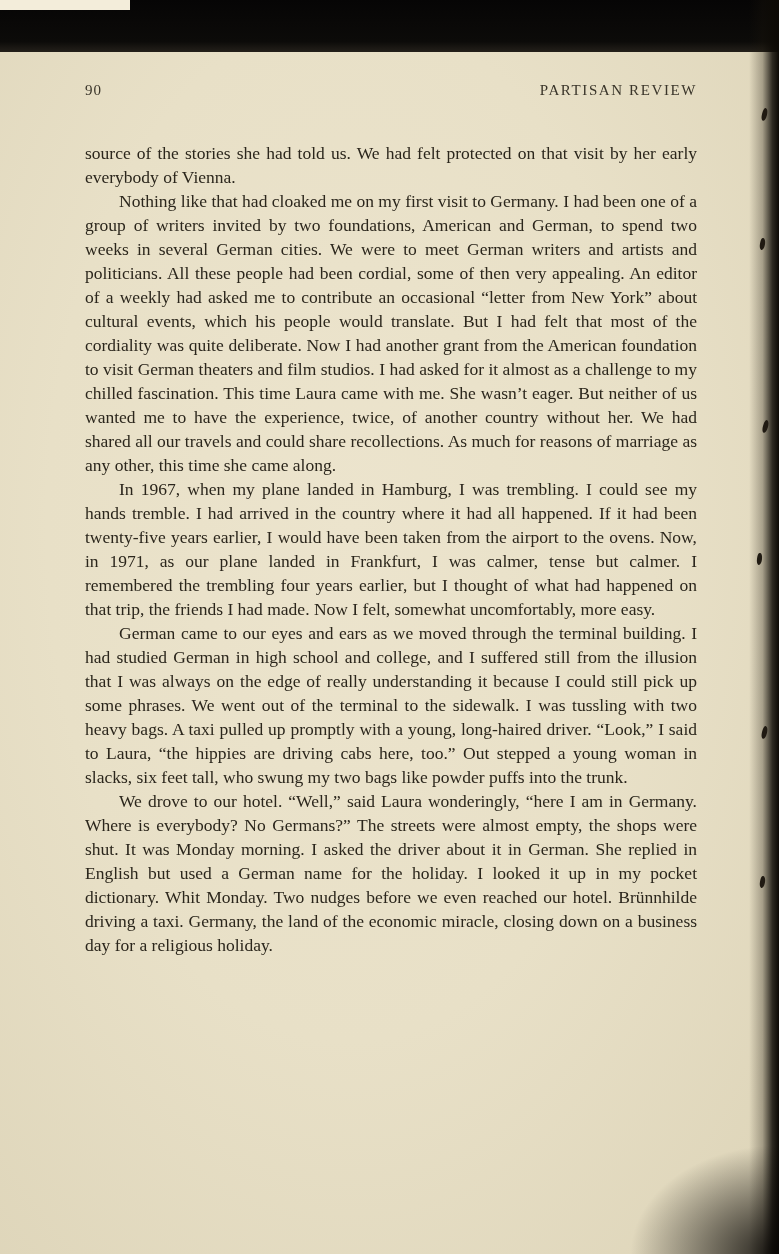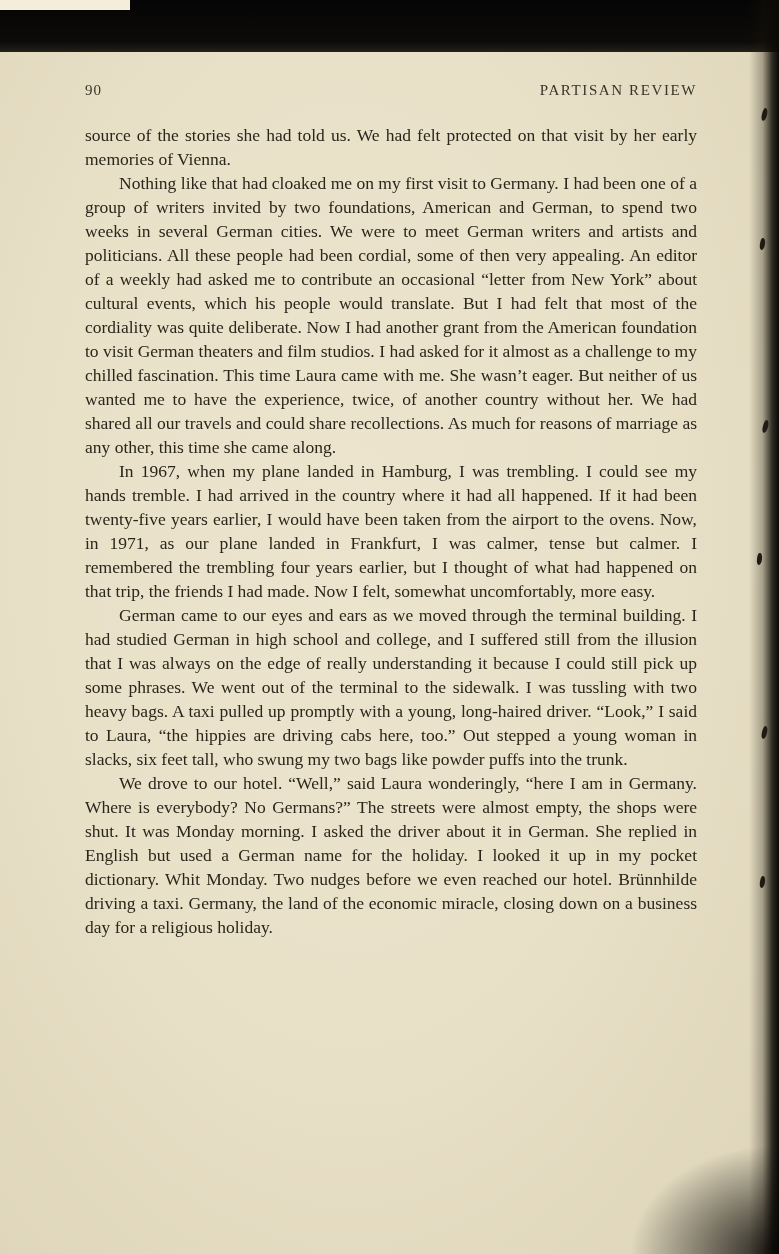--- a/index.html
+++ b/index.html
@@ -52,21 +52,21 @@
     left: 85px; top: 82px;
     width: 612px;
     color: #2b261c;
   }
   .header {
     display: flex;
     justify-content: space-between;
     align-items: flex-end;
     font-size: 15px;
     color: #3a352a;
-    margin-bottom: 24px;
+    margin-bottom: 42px;
   }
   .page-number { letter-spacing: 1px; }
   .journal { letter-spacing: 1.6px; }
   .text-block {
     font-size: 17.5px;
     line-height: 24px;
     text-align: justify;
   }
   .para { margin: 0; }
   .para.indent { text-indent: 34px; }
@@ -78,21 +78,21 @@
 
   <div class="top-bar"></div>
   <div class="top-sliver"></div>
 
   <div class="content">
     <div class="header">
       <span class="page-number">90</span>
       <span class="journal">PARTISAN REVIEW</span>
     </div>
     <div class="text-block" id="paragraphs">
-        <p class="para">source of the stories she had told us. We had felt protected on that visit by her early memories of Vienna.</p>
+        <p class="para">source of the stories she had told us. We had felt protected on that visit by her early everybody of Vienna.</p>
         <p class="para indent">Nothing like that had cloaked me on my first visit to Germany. I had been one of a group of writers invited by two foundations, American and German, to spend two weeks in several German cities. We were to meet German writers and artists and politicians. All these people had been cordial, some of then very appealing. An editor of a weekly had asked me to contribute an occasional “letter from New York” about cultural events, which his people would translate. But I had felt that most of the cordiality was quite deliberate. Now I had another grant from the American foundation to visit German theaters and film studios. I had asked for it almost as a challenge to my chilled fascination. This time Laura came with me. She wasn’t eager. But neither of us wanted me to have the experience, twice, of another country without her. We had shared all our travels and could share recollections. As much for reasons of marriage as any other, this time she came along.</p>
         <p class="para indent">In 1967, when my plane landed in Hamburg, I was trembling. I could see my hands tremble. I had arrived in the country where it had all happened. If it had been twenty-five years earlier, I would have been taken from the airport to the ovens. Now, in 1971, as our plane landed in Frankfurt, I was calmer, tense but calmer. I remembered the trembling four years earlier, but I thought of what had happened on that trip, the friends I had made. Now I felt, somewhat uncomfortably, more easy.</p>
         <p class="para indent">German came to our eyes and ears as we moved through the terminal building. I had studied German in high school and college, and I suffered still from the illusion that I was always on the edge of really understanding it because I could still pick up some phrases. We went out of the terminal to the sidewalk. I was tussling with two heavy bags. A taxi pulled up promptly with a young, long-haired driver. “Look,” I said to Laura, “the hippies are driving cabs here, too.” Out stepped a young woman in slacks, six feet tall, who swung my two bags like powder puffs into the trunk.</p>
         <p class="para indent">We drove to our hotel. “Well,” said Laura wonderingly, “here I am in Germany. Where is everybody? No Germans?” The streets were almost empty, the shops were shut. It was Monday morning. I asked the driver about it in German. She replied in English but used a German name for the holiday. I looked it up in my pocket dictionary. Whit Monday. Two nudges before we even reached our hotel. Brünnhilde driving a taxi. Germany, the land of the economic miracle, closing down on a business day for a religious holiday.</p>
       </div>
   </div>
 
   <div class="right-edge"></div>
   <div class="bottom-right-corner"></div>
 

